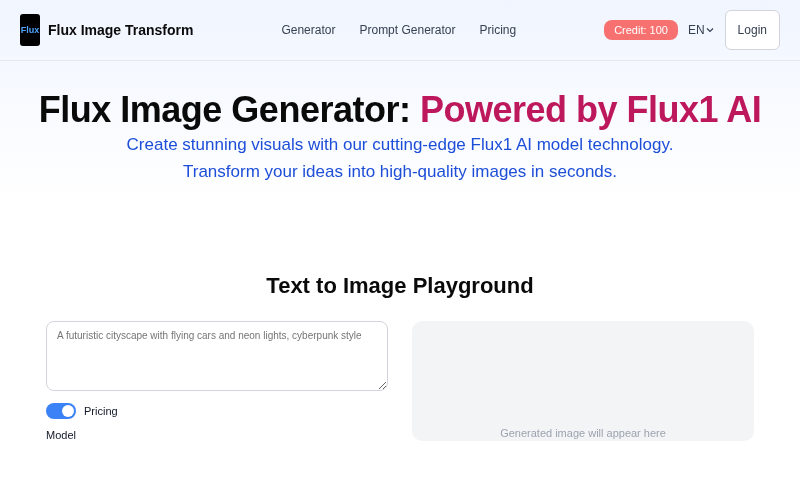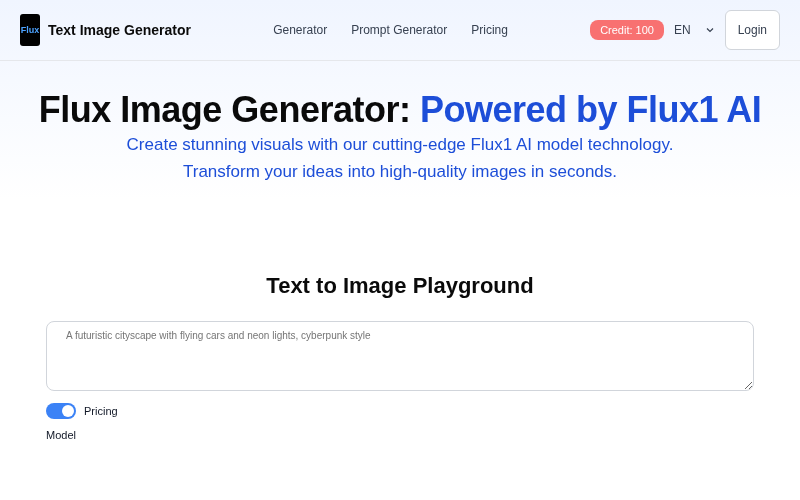--- a/index.html
+++ b/index.html
@@ -6,50 +6,50 @@
     body { font-family: -apple-system, BlinkMacSystemFont, 'Segoe UI', sans-serif; background: linear-gradient(180deg, #f0f5ff 0%, #ffffff 40%); width: 800px; height: 500px; overflow: hidden; }
     
     .header { display: flex; align-items: center; justify-content: space-between; padding: 10px 20px; border-bottom: 1px solid #e5e7eb; }
     .brand { display: flex; align-items: center; gap: 8px; }
     .logo { width: 20px; height: 32px; background: #000; color: #4da3ff; font-size: 9px; font-weight: bold; display: flex; align-items: center; justify-content: center; border-radius: 3px; }
     .brand-name { font-size: 14px; font-weight: 700; color: #0a0a0a; }
     .nav { display: flex; gap: 24px; }
     .nav-link { font-size: 12px; color: #374151; text-decoration: none; cursor: pointer; }
     .header-right { display: flex; align-items: center; gap: 10px; }
     .credit-badge { background: #f87171; color: #fff; font-size: 11px; padding: 4px 10px; border-radius: 8px; font-weight: 500; }
-    .lang { display: flex; align-items: center; gap: 14px; font-size: 12px; color: #374151; cursor: pointer; }
+    .lang { display: flex; align-items: center; gap: 0; font-size: 12px; color: #374151; cursor: pointer; }
     .login-btn { border: 1px solid #d1d5db; background: #fff; padding: 12px 12px; border-radius: 6px; font-size: 12px; color: #374151; cursor: pointer; }
     
     .hero { text-align: center; padding: 28px 20px 60px; }
     .hero-title { font-size: 36px; font-weight: 800; color: #0a0a0a; letter-spacing: -0.5px; }
-    .hero-title-accent { color: #1d4ed8; }
+    .hero-title-accent { color: #be185d; }
     .hero-sub { font-size: 17px; color: #1d4ed8; line-height: 1.6; }
     .cta-btn { margin-top: 18px; display: inline-flex; align-items: center; gap: 8px; background: #2563eb; color: #fff; border: none; padding: 10px 20px; border-radius: 8px; font-size: 13px; font-weight: 500; cursor: pointer; }
     
     .playground { background: #fff; border-radius: 16px 16px 0 0; margin: 0 6px; padding: 28px 40px 0; }
     .playground-title { text-align: center; font-size: 22px; font-weight: 700; color: #0a0a0a; margin-bottom: 22px; }
     .playground-cols { display: flex; gap: 24px; }
     .col-left { flex: 1; }
     .col-right { flex: 1; }
-    .prompt-input { width: 100%; height: 70px; border: 1px solid #d1d5db; border-radius: 8px; padding: 8px 19px; font-size: 10px; font-family: inherit; resize: vertical; color: #6b7280; }
+    .prompt-input { width: 100%; height: 70px; border: 1px solid #d1d5db; border-radius: 8px; padding: 8px 10px; font-size: 10px; font-family: inherit; resize: vertical; color: #6b7280; }
     .toggle-row { display: flex; align-items: center; gap: 8px; margin-top: 8px; }
     .toggle { width: 30px; height: 16px; background: #3b82f6; border-radius: 10px; position: relative; cursor: pointer; }
     .toggle::after { content: ''; position: absolute; width: 12px; height: 12px; background: #fff; border-radius: 50%; top: 2px; right: 2px; }
     .toggle-label { font-size: 11px; color: #111827; }
     .model-label { font-size: 11px; color: #111827; margin-top: 10px; }
     .preview { background: #f3f4f6; border-radius: 10px; height: 120px; display: flex; align-items: flex-end; justify-content: center; padding-bottom: 2px; }
     .preview-text { font-size: 11px; color: #9ca3af; }
   </style>
 </head>
 <body>
 
 <header class="header">
   <div class="brand">
     <div class="logo">Flux</div>
-    <div class="brand-name">Text Image Generator</div>
+    <div class="brand-name">Flux Image Transform</div>
   </div>
   <nav class="nav">
     <a class="nav-link">Generator</a>
     <a class="nav-link">Prompt Generator</a>
     <a class="nav-link">Pricing</a>
   </nav>
   <div class="header-right">
     <div class="credit-badge">Credit: 100</div>
     <div class="lang">
       <span>EN</span>
@@ -75,14 +75,19 @@
   <h2 class="playground-title">Text to Image Playground</h2>
   <div class="playground-cols">
     <div class="col-left">
       <textarea class="prompt-input" placeholder="A futuristic cityscape with flying cars and neon lights, cyberpunk style" style=""></textarea>
       <div class="toggle-row">
         <div class="toggle"></div>
         <span class="toggle-label">Pricing</span>
       </div>
       <div class="model-label">Model</div>
     </div>
+    <div class="col-right">
+      <div class="preview">
+        <span class="preview-text">Generated image will appear here</span>
+      </div>
+    </div>
   </div>
 </section>
 
 </body></html>

